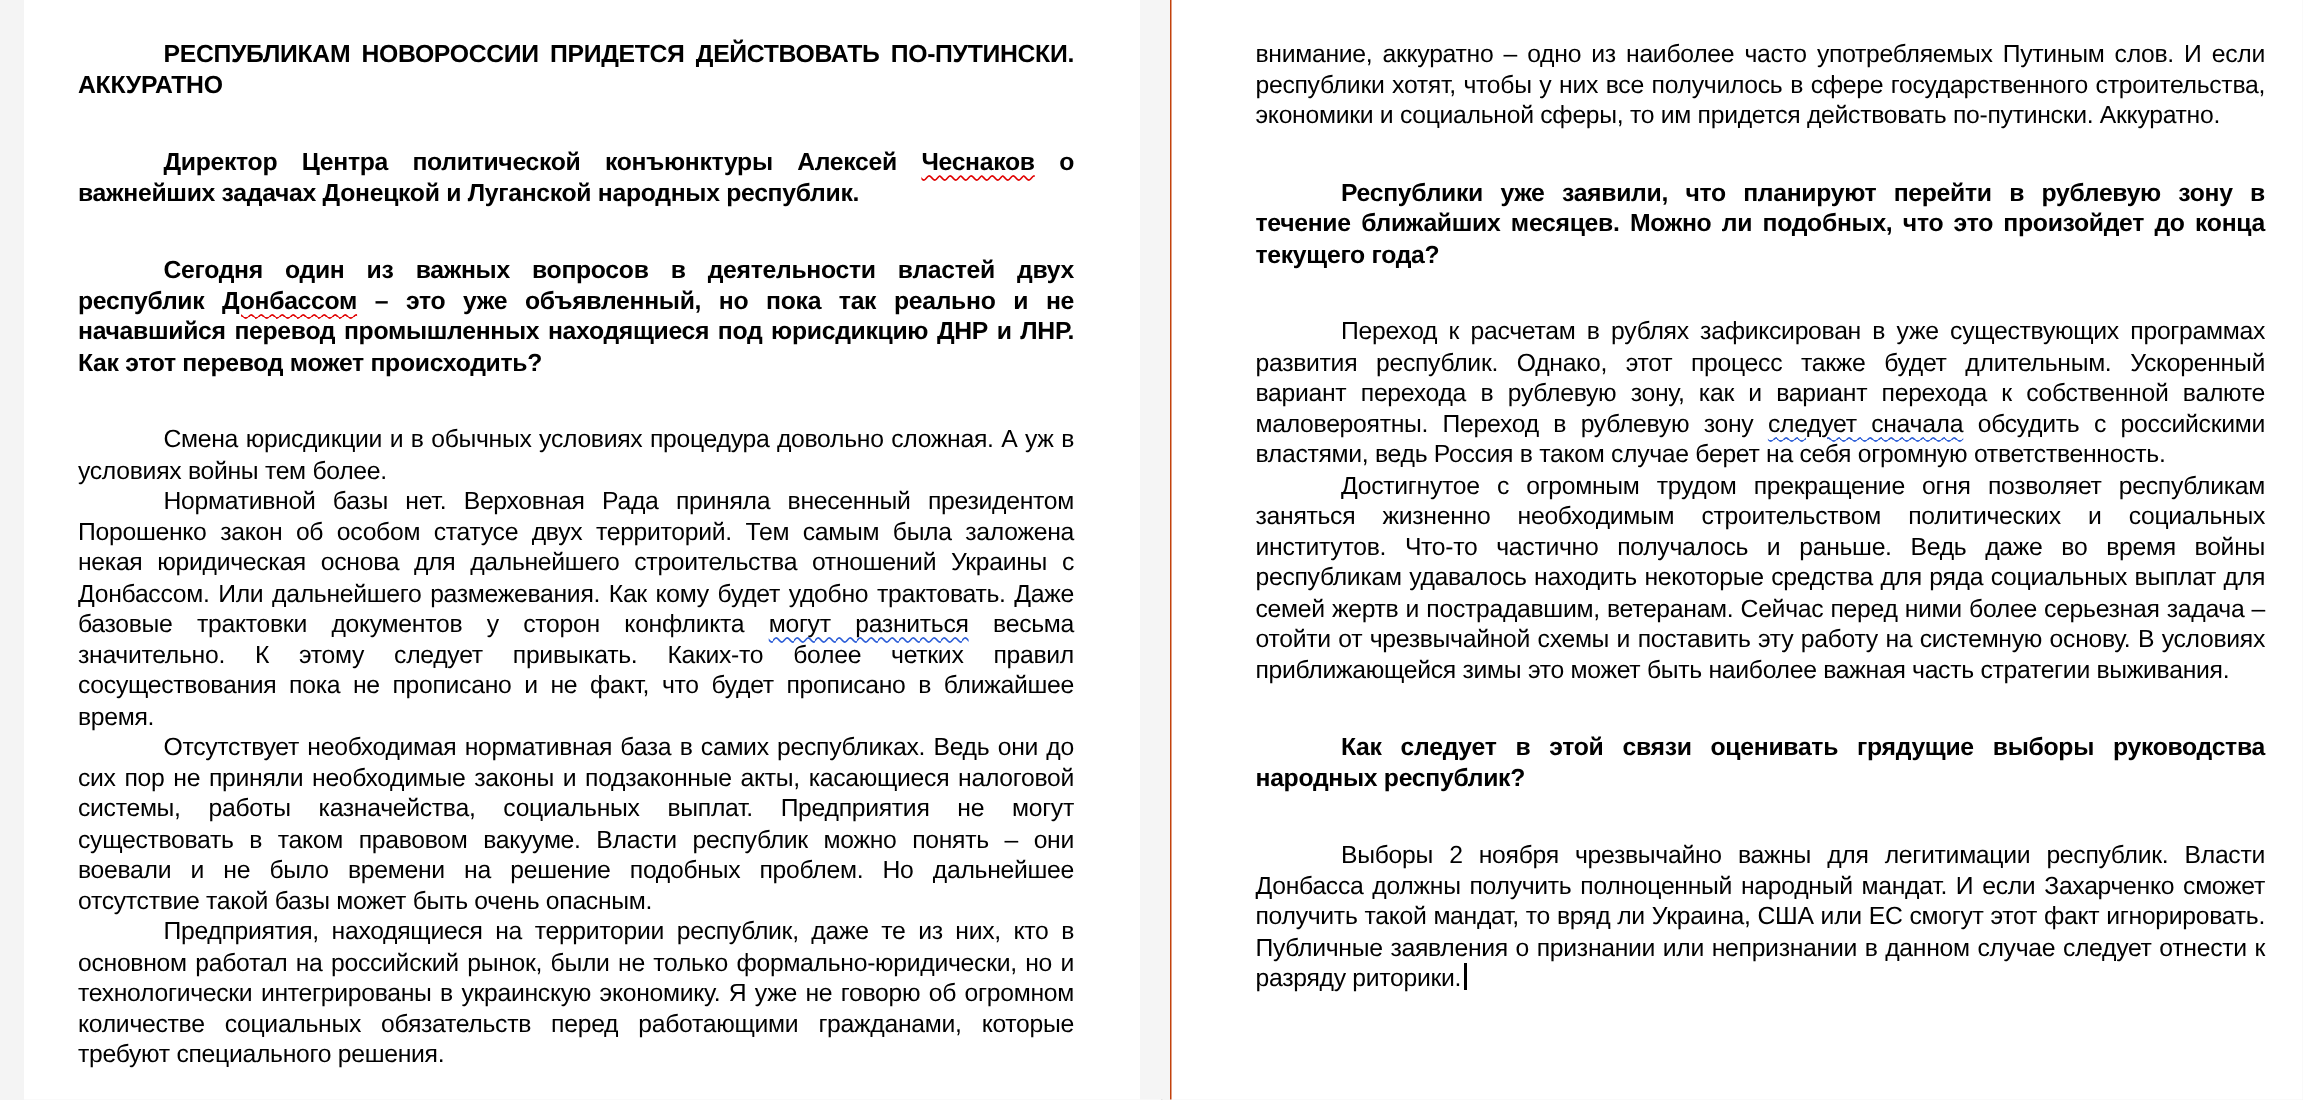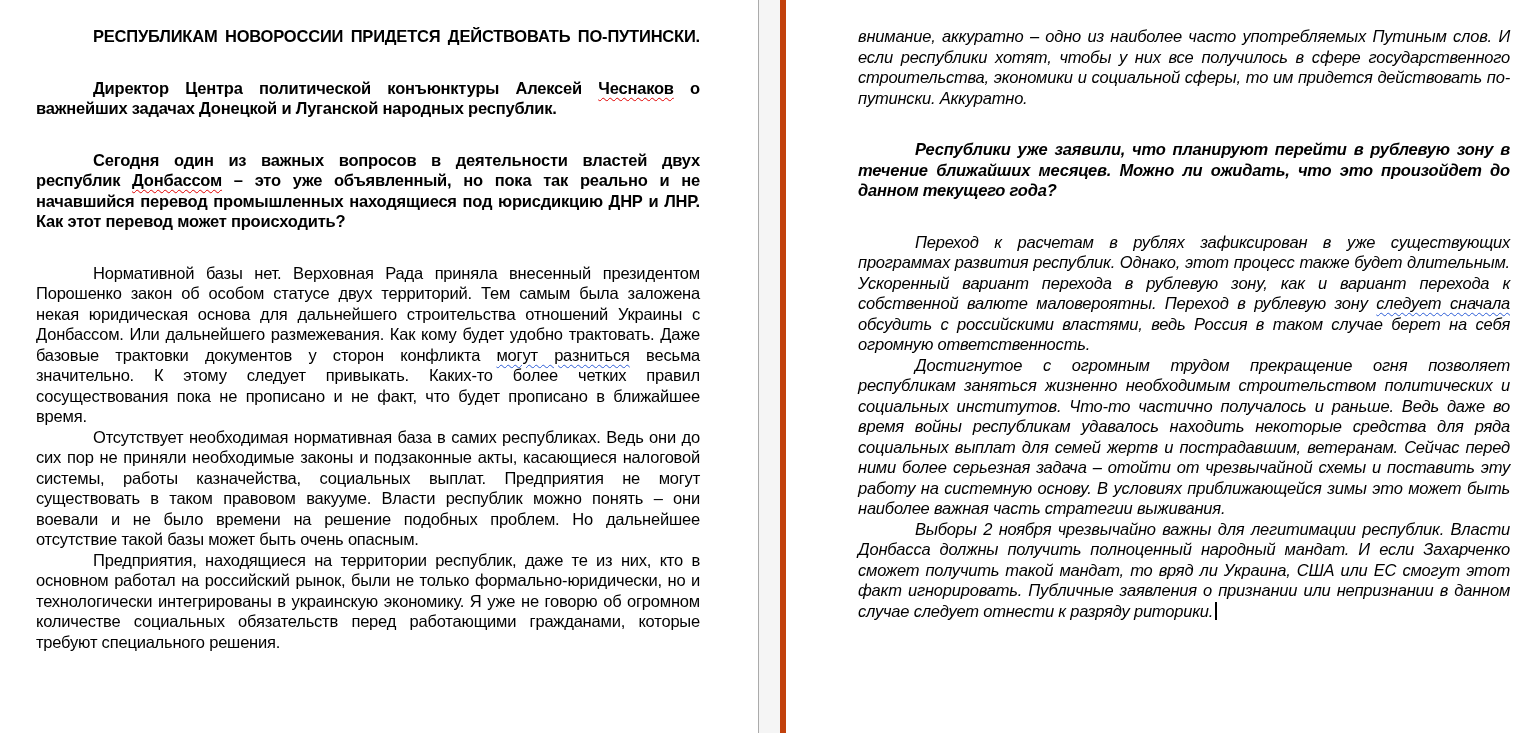--- a/index.html
+++ b/index.html
@@ -17,31 +17,30 @@
   }
   .page {
     position: absolute;
     top: 0;
     height: 733px;
     background: #ffffff;
     overflow: hidden;
     box-sizing: border-box;
   }
   .page-left {
-    left: 0;
+    left: 16px;
     width: 759px;
     border-right: 1px solid #ababab;
     padding: 26px 58px 0 36px;
   }
   .page-right {
     left: 780px;
     width: 755px;
-    border-left: 6px solid #c2410c;
-    padding: 26px 25px 0 72px;
-    font-style: italic;
+    border-left: 1px solid #c2410c;
+    padding: 26px 25px 0 56px;
   }
   .gutter {
     position: absolute;
     top: 0;
     left: 760px;
     width: 20px;
     height: 733px;
     background: #f5f5f5;
   }
   .content {
@@ -100,32 +99,35 @@
     margin-left: 2px;
   }
 </style>
 </head>
 <body>
 
 <div class="page page-left">
   <div class="content">
       <div class="para title">
         <div class="tline first">РЕСПУБЛИКАМ НОВОРОССИИ ПРИДЕТСЯ ДЕЙСТВОВАТЬ ПО-ПУТИНСКИ.</div>
+        <div class="tline">АККУРАТНО</div>
       </div>
       <p class="para lead"><span>Директор Центра политической конъюнктуры Алексей </span><span class="sq-red">Чеснаков</span><span> о важнейших задачах Донецкой и Луганской народных республик.</span></p>
       <p class="para question"><span>Сегодня один из важных вопросов в деятельности властей двух республик </span><span class="sq-red">Донбассом</span><span> – это уже объявленный, но пока так реально и не начавшийся перевод промышленных находящиеся под юрисдикцию ДНР и ЛНР. Как этот перевод может происходить?</span></p>
+      <p class="para body"><span>Смена юрисдикции и в обычных условиях процедура довольно сложная. А уж в условиях войны тем более.</span></p>
       <p class="para body"><span>Нормативной базы нет. Верховная Рада приняла внесенный президентом Порошенко закон об особом статусе двух территорий. Тем самым была заложена некая юридическая основа для дальнейшего строительства отношений Украины с Донбассом. Или дальнейшего размежевания. Как кому будет удобно трактовать. Даже базовые трактовки документов у сторон конфликта </span><span class="sq-blue">могут разниться</span><span> весьма значительно. К этому следует привыкать. Каких-то более четких правил сосуществования пока не прописано и не факт, что будет прописано в ближайшее время.</span></p>
       <p class="para body"><span>Отсутствует необходимая нормативная база в самих республиках. Ведь они до сих пор не приняли необходимые законы и подзаконные акты, касающиеся налоговой системы, работы казначейства, социальных выплат. Предприятия не могут существовать в таком правовом вакууме. Власти республик можно понять – они воевали и не было времени на решение подобных проблем. Но дальнейшее отсутствие такой базы может быть очень опасным.</span></p>
       <p class="para body"><span>Предприятия, находящиеся на территории республик, даже те из них, кто в основном работал на российский рынок, были не только формально-юридически, но и технологически интегрированы в украинскую экономику. Я уже не говорю об огромном количестве социальных обязательств перед работающими гражданами, которые требуют специального решения.</span></p>
     </div>
 </div>
 
 <div class="gutter"></div>
 
 <div class="page page-right">
   <div class="content">
       <p class="para body-cont"><span>внимание, аккуратно – одно из наиболее часто употребляемых Путиным слов. И если республики хотят, чтобы у них все получилось в сфере государственного строительства, экономики и социальной сферы, то им придется действовать по-путински. Аккуратно.</span></p>
-      <p class="para question"><span>Республики уже заявили, что планируют перейти в рублевую зону в течение ближайших месяцев. Можно ли ожидать, что это произойдет до данном текущего года?</span></p>
+      <p class="para question"><span>Республики уже заявили, что планируют перейти в рублевую зону в течение ближайших месяцев. Можно ли подобных, что это произойдет до конца текущего года?</span></p>
       <p class="para body"><span>Переход к расчетам в рублях зафиксирован в уже существующих программах развития республик. Однако, этот процесс также будет длительным. Ускоренный вариант перехода в рублевую зону, как и вариант перехода к собственной валюте маловероятны. Переход в рублевую зону </span><span class="sq-blue">следует сначала</span><span> обсудить с российскими властями, ведь Россия в таком случае берет на себя огромную ответственность.</span></p>
       <p class="para body"><span>Достигнутое с огромным трудом прекращение огня позволяет республикам заняться жизненно необходимым строительством политических и социальных институтов. Что-то частично получалось и раньше. Ведь даже во время войны республикам удавалось находить некоторые средства для ряда социальных выплат для семей жертв и пострадавшим, ветеранам. Сейчас перед ними более серьезная задача – отойти от чрезвычайной схемы и поставить эту работу на системную основу. В условиях приближающейся зимы это может быть наиболее важная часть стратегии выживания.</span></p>
+      <p class="para question"><span>Как следует в этой связи оценивать грядущие выборы руководства народных республик?</span></p>
       <p class="para body"><span>Выборы 2 ноября чрезвычайно важны для легитимации республик. Власти Донбасса должны получить полноценный народный мандат. И если Захарченко сможет получить такой мандат, то вряд ли Украина, США или ЕС смогут этот факт игнорировать. Публичные заявления о признании или непризнании в данном случае следует отнести к разряду риторики.</span><span class="caret"></span></p>
     </div>
 </div>
 
 </body></html>

